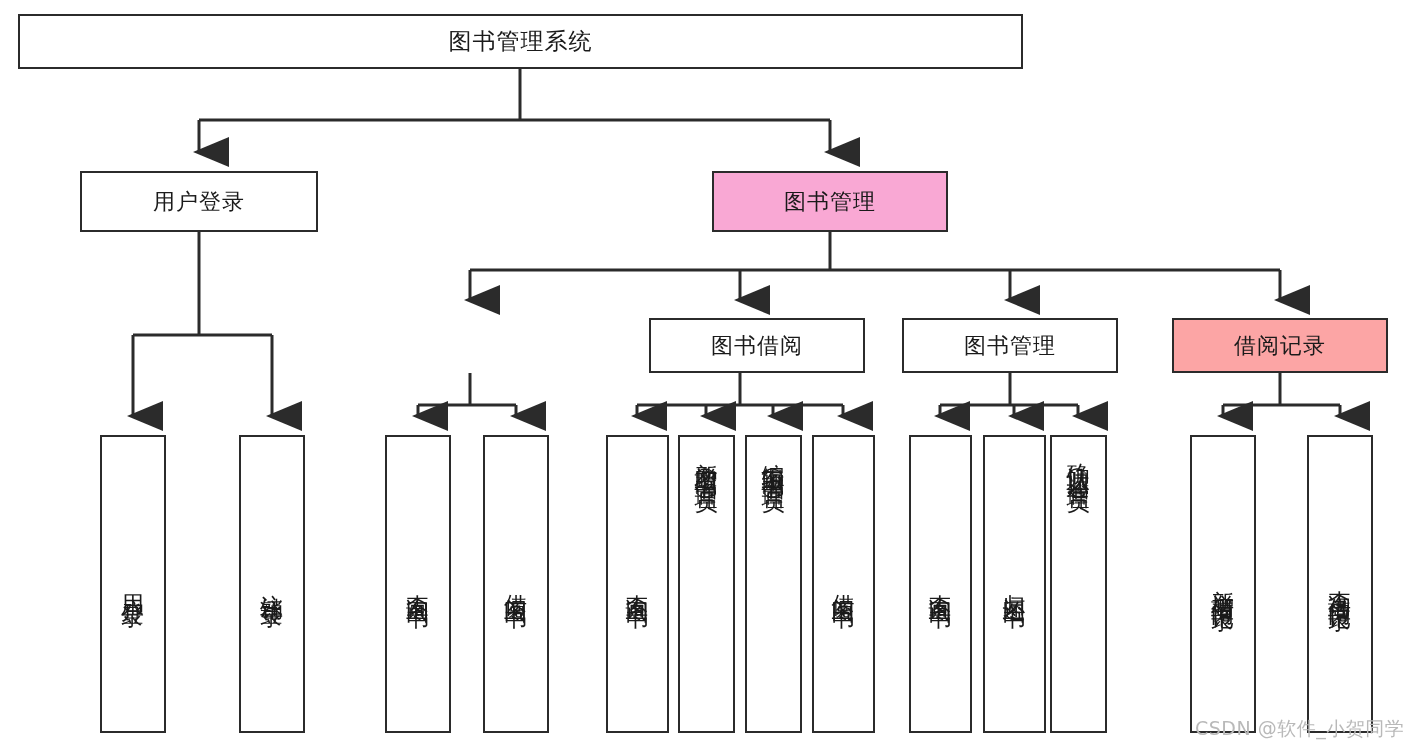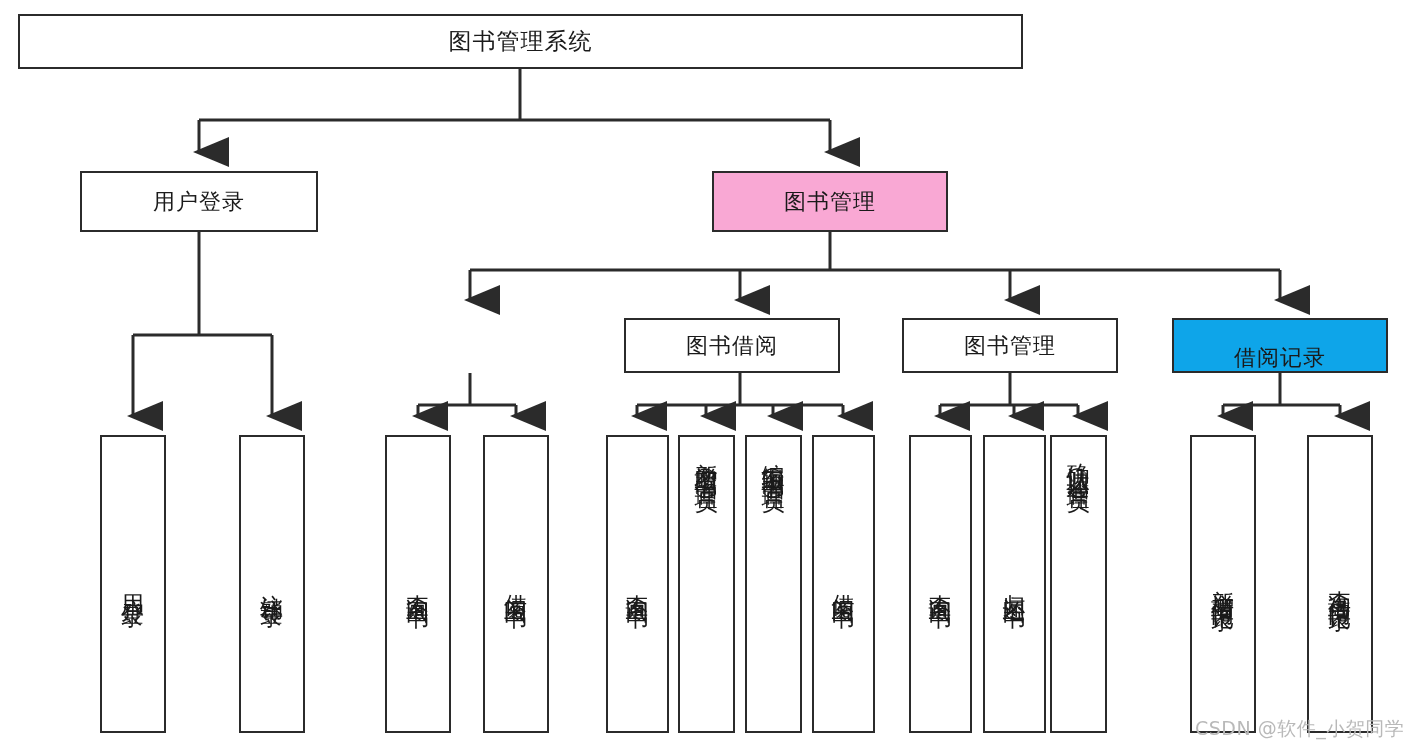--- a/index.html
+++ b/index.html
@@ -137,27 +137,27 @@
     <span class="label">图书管理系统</span>
   </div>
 
   <div class="node horiz" style="left: 80px; top: 171px; width: 238px; height: 61px; border-color: rgb(43, 43, 43); background: rgb(255, 255, 255); color: rgb(26, 26, 26);">
     <span class="label">用户登录</span>
   </div>
   <div class="node horiz" style="left: 712px; top: 171px; width: 236px; height: 61px; border-color: rgb(43, 43, 43); background: #f9a8d4; color: rgb(26, 26, 26);">
     <span class="label">图书管理</span>
   </div>
 
-  <div class="node horiz" style="left: 624px; top: 318px; width: 216px; height: 55px; border-color: rgb(43, 43, 43); background: rgb(255, 255, 255); color: rgb(26, 26, 26);">
+  <div class="node horiz" style="left: 649px; top: 318px; width: 216px; height: 55px; border-color: rgb(43, 43, 43); background: rgb(255, 255, 255); color: rgb(26, 26, 26);">
     <span class="label">图书借阅</span>
   </div>
   <div class="node horiz" style="left: 902px; top: 318px; width: 216px; height: 55px; border-color: rgb(43, 43, 43); background: rgb(255, 255, 255); color: rgb(26, 26, 26);">
     <span class="label">图书管理</span>
   </div>
-  <div class="node horiz" style="left: 1172px; top: 318px; width: 216px; height: 55px; border-color: rgb(43, 43, 43); background: #0ea5e9; color: rgb(26, 26, 26); align-items: flex-end;">
+  <div class="node horiz" style="left: 1172px; top: 318px; width: 216px; height: 55px; border-color: rgb(43, 43, 43); background: #fca5a5; color: rgb(26, 26, 26);">
     <span class="label">借阅记录</span>
   </div>
 
   <div class="node vert centered" style="left: 100px; top: 435px; width: 66px; height: 298px; border-color: rgb(43, 43, 43); background: rgb(255, 255, 255); color: rgb(26, 26, 26);">
     <span class="label">用户登录</span>
   </div>
   <div class="node vert centered" style="left: 239px; top: 435px; width: 66px; height: 298px; border-color: rgb(43, 43, 43); background: rgb(255, 255, 255); color: rgb(26, 26, 26);">
     <span class="label">注销登录</span>
   </div>
   <div class="node vert centered" style="left: 385px; top: 435px; width: 66px; height: 298px; border-color: rgb(43, 43, 43); background: rgb(255, 255, 255); color: rgb(26, 26, 26);">

